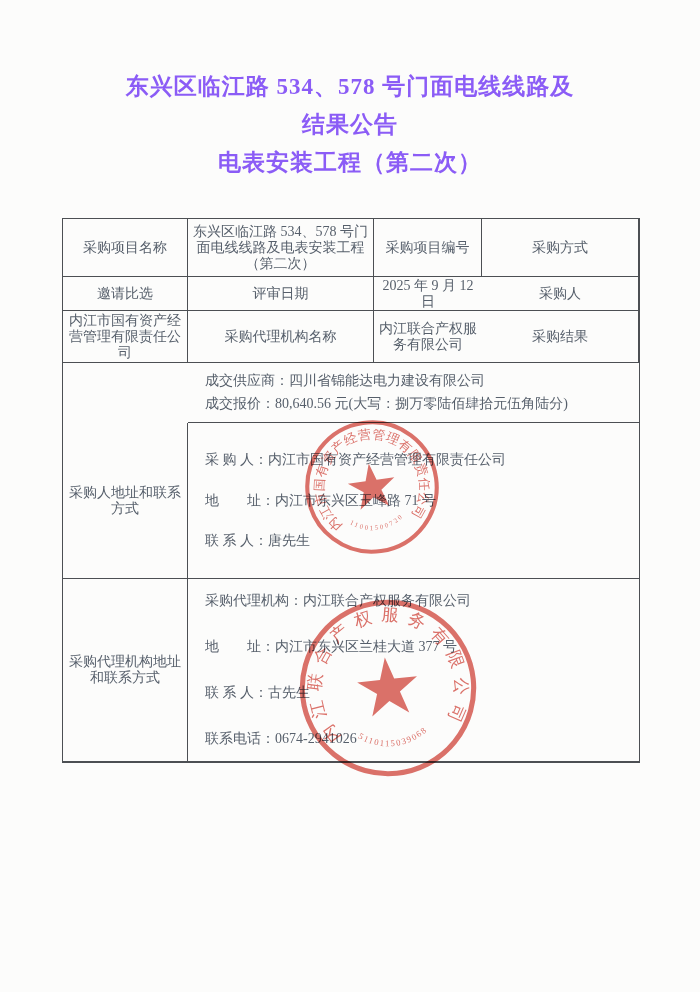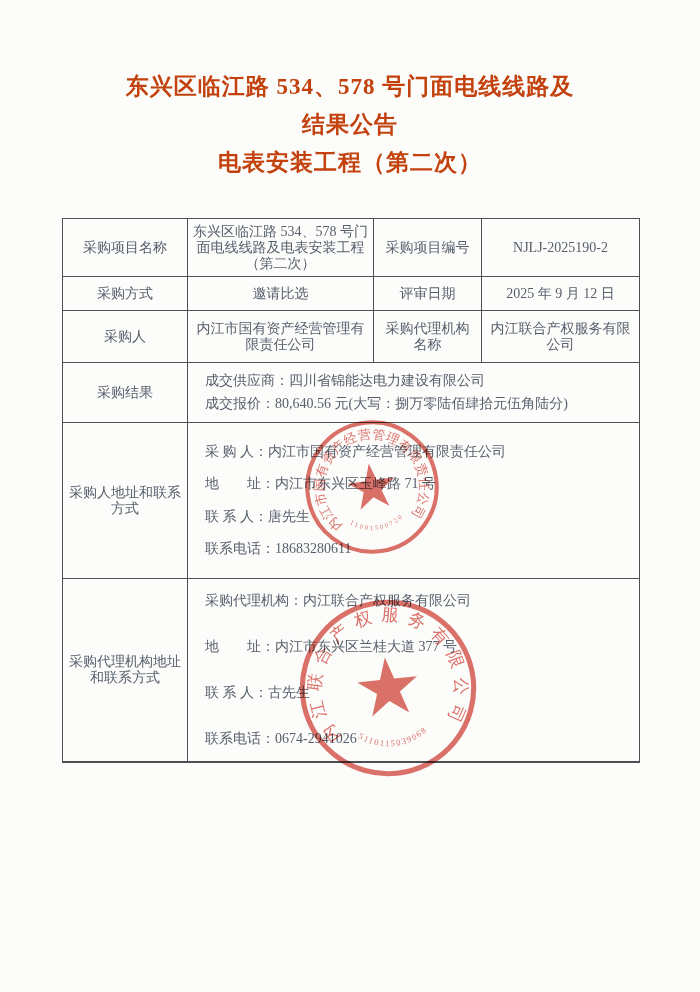--- a/index.html
+++ b/index.html
@@ -6,21 +6,21 @@
   body{
     width:700px;height:992px;position:relative;overflow:hidden;
     background:#fcfcfb;
     font-family:"Liberation Serif","DejaVu Serif",serif;
     color:#5a6370;
   }
   .page{position:absolute;inset:0;}
   .title-block{
     position:absolute;top:68px;left:0;width:700px;
     text-align:center;font-weight:bold;font-size:23px;line-height:38px;
-    color:#c2410c;letter-spacing:1px;
+    color:#8b5cf6;letter-spacing:1px;
   }
   .doc-table{
     position:absolute;left:62px;top:218px;width:576px;height:542px;
     display:grid;
     grid-template-columns:125px 186px 108px 157px;
     grid-template-rows:58px 34px 52px 60px 156px 182px;
     border:1px solid #4c4f53;
     border-bottom-width:2px;
     box-sizing:content-box;
     font-size:14px;color:#565f6b;
@@ -54,21 +54,20 @@
     <div>东兴区临江路 534、578 号门面电线线路及</div>
     <div>结果公告</div>
     <div>电表安装工程（第二次）</div>
   </div>
 
   <div class="doc-table">
 
     <div class="cell">采购项目名称</div>
     <div class="cell">东兴区临江路 534、578 号门面电线线路及电表安装工程（第二次）</div>
     <div class="cell">采购项目编号</div>
-    <div class="cell last-col">NJLJ-2025190-2</div>
 
     <div class="cell">采购方式</div>
     <div class="cell">邀请比选</div>
     <div class="cell">评审日期</div>
     <div class="cell last-col">2025 年 9 月 12 日</div>
 
     <div class="cell">采购人</div>
     <div class="cell">内江市国有资产经营管理有限责任公司</div>
     <div class="cell">采购代理机构名称</div>
     <div class="cell last-col">内江联合产权服务有限公司</div>
@@ -77,21 +76,20 @@
     <div class="cell span3 content">
       <div class="line">成交供应商：四川省锦能达电力建设有限公司</div>
       <div class="line">成交报价：80,640.56 元(大写：捌万零陆佰肆拾元伍角陆分)</div>
     </div>
 
     <div class="cell">采购人地址和联系方式</div>
     <div class="cell span3 content">
       <div class="line">采 购 人：内江市国有资产经营管理有限责任公司</div>
       <div class="line">地　　址：内江市东兴区玉峰路 71 号</div>
       <div class="line">联 系 人：唐先生</div>
-      <div class="line">联系电话：18683280611</div>
     </div>
 
     <div class="cell last-row">采购代理机构地址和联系方式</div>
     <div class="cell span3 content last-row">
       <div class="line">采购代理机构：内江联合产权服务有限公司</div>
       <div class="line">地　　址：内江市东兴区兰桂大道 377 号</div>
       <div class="line">联 系 人：古先生</div>
       <div class="line">联系电话：0674-2941026</div>
     </div>
   </div>

